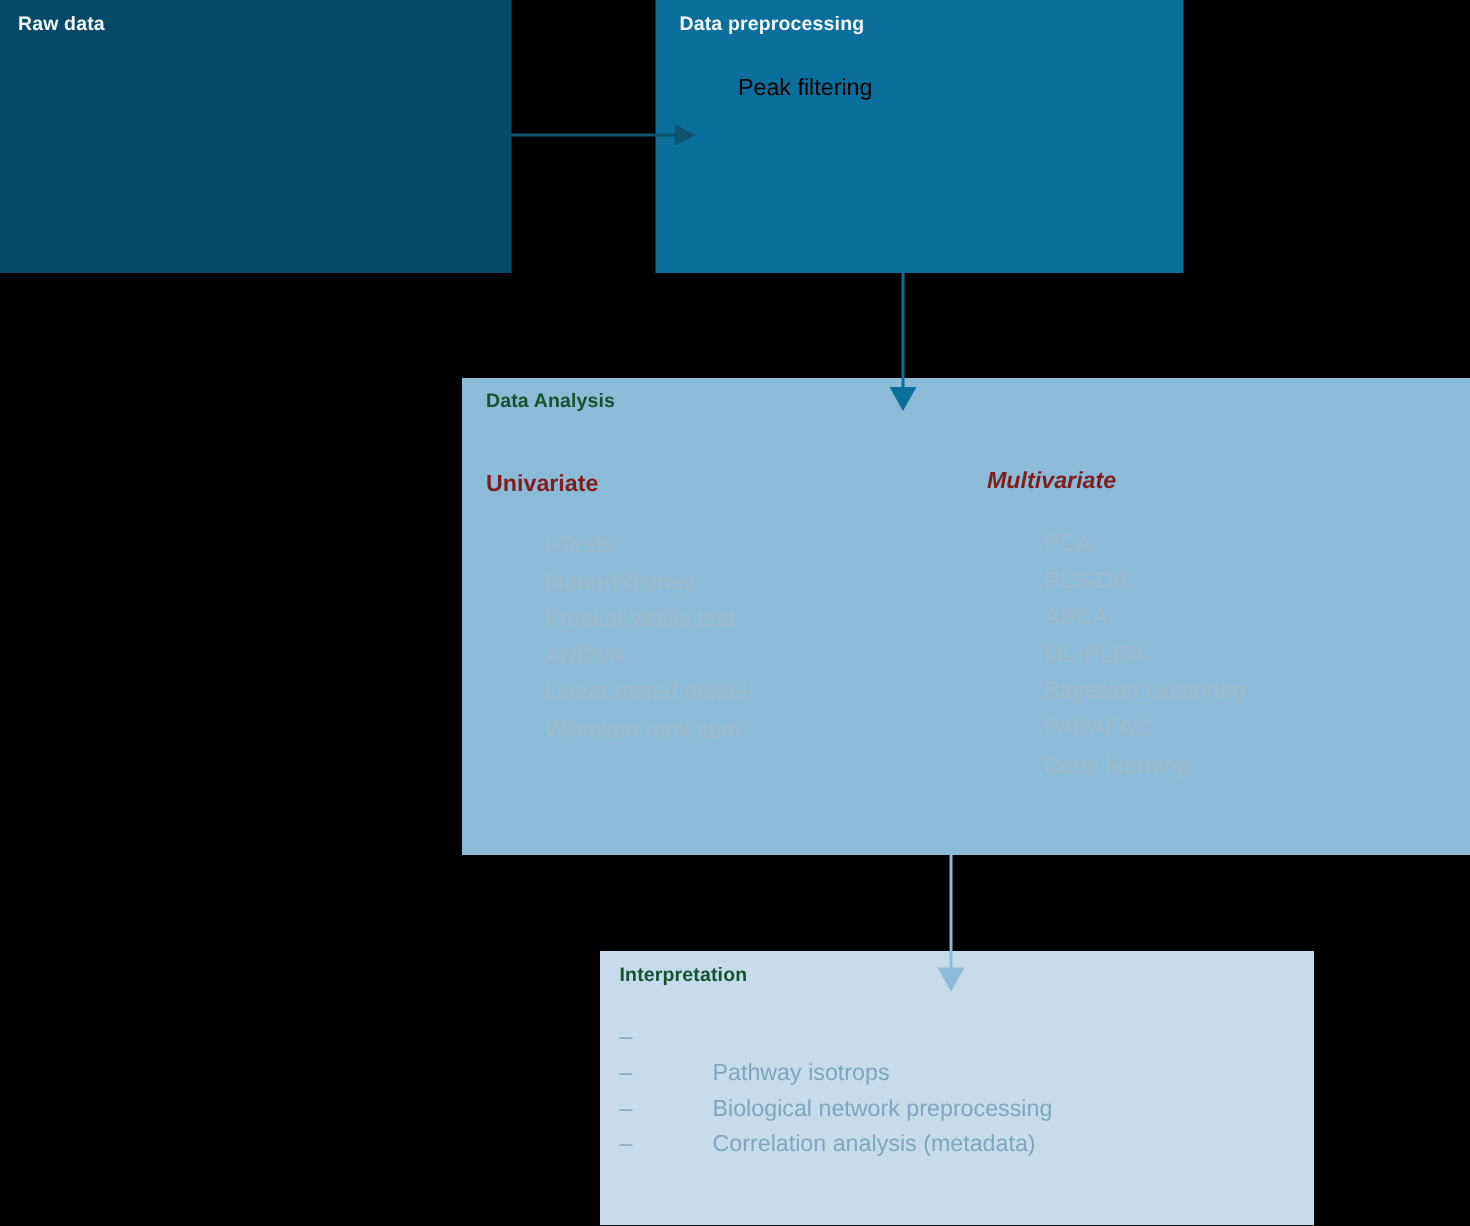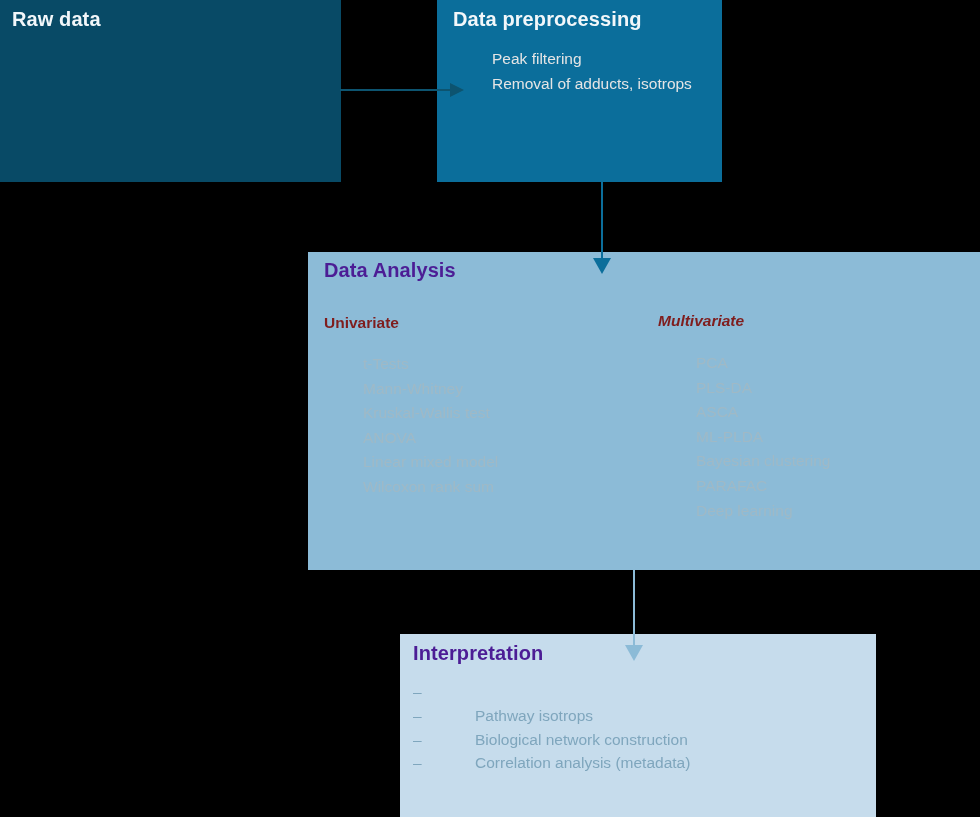--- a/index.html
+++ b/index.html
@@ -28,21 +28,21 @@
   #raw-data-box {
     left: 0px;
     top: 0px;
     width: 341px;
     height: 182px;
     background: #084a66;
   }
   #preprocessing-box {
     left: 437px;
     top: 0px;
-    width: 285px;
+    width: 352px;
     height: 182px;
     background: #0b6e9b;
   }
   #analysis-box {
     left: 308px;
     top: 252px;
     width: 672px;
     height: 318px;
     background: #8cbbd7;
   }
@@ -50,27 +50,27 @@
     left: 400px;
     top: 634px;
     width: 476px;
     height: 183px;
     background: #c6dcec;
   }
 
   
   .box-title {
     position: absolute;
-    font-size: 20px;
+    font-size: 13px;
     font-weight: 700;
     letter-spacing: 0.1px;
     white-space: nowrap;
   }
   .title-light { color: #f2f7fa; }
-  .title-dark  { color: #4c1d95; }
+  .title-dark  { color: #14532d; }
 
   #raw-data-title       { left: 12px;  top: 8px; }
   #preprocessing-title  { left: 16px;  top: 8px; }
   #analysis-title       { left: 16px;  top: 7px; }
   #interpretation-title { left: 13px;  top: 8px; }
 
   
   .column-heading {
     position: absolute;
     font-size: 15.5px;
@@ -87,21 +87,21 @@
     margin: 0;
     padding: 0;
     list-style: none;
   }
   .item {
     font-size: 15.5px;
     line-height: 24.6px;
     white-space: nowrap;
   }
   .item-on-dark  { color: #9fb9c6; }
-  .item-on-mid   { color: #e5e5e5; }
+  .item-on-mid   { color: #000000; }
 
   #preprocessing-items { left: 55px;  top: 47px; }
   #univariate-items    { left: 55px;  top: 100px; }
   #multivariate-items  { left: 388px; top: 99px; }
 
   
   #interpretation-items {
     position: absolute;
     left: 13px;
     top: 46px;
@@ -176,21 +176,20 @@
 <div id="canvas">
 
   <div class="box" id="raw-data-box">
     <div class="box-title title-light" id="raw-data-title">Raw data</div>
   </div>
 
   <div class="box" id="preprocessing-box">
     <div class="box-title title-light" id="preprocessing-title">Data preprocessing</div>
     <ul class="item-list" id="preprocessing-items">
       <li class="item item-on-mid">Peak filtering</li>
-      <li class="item item-on-mid">Removal of adducts, isotrops</li>
     </ul>
   </div>
 
   <div class="box" id="analysis-box">
     <div class="box-title title-dark" id="analysis-title">Data Analysis</div>
 
     <div class="column-heading" id="univariate-heading">Univariate</div>
     <ul class="item-list" id="univariate-items">
       <li class="item item-on-dark">t-Tests</li>
       <li class="item item-on-dark">Mann-Whitney</li>
@@ -217,21 +216,21 @@
     <ul id="interpretation-items">
       <li class="item-row">
         <span class="dash">–</span>
       </li>
       <li class="item-row">
         <span class="dash">–</span>
         <span>Pathway isotrops</span>
       </li>
       <li class="item-row">
         <span class="dash">–</span>
-        <span>Biological network construction</span>
+        <span>Biological network preprocessing</span>
       </li>
       <li class="item-row">
         <span class="dash">–</span>
         <span>Correlation analysis (metadata)</span>
       </li>
     </ul>
   </div>
 
   <div class="connector" id="arrow-raw-to-preprocessing">
     <div class="conn-line-h"></div>

